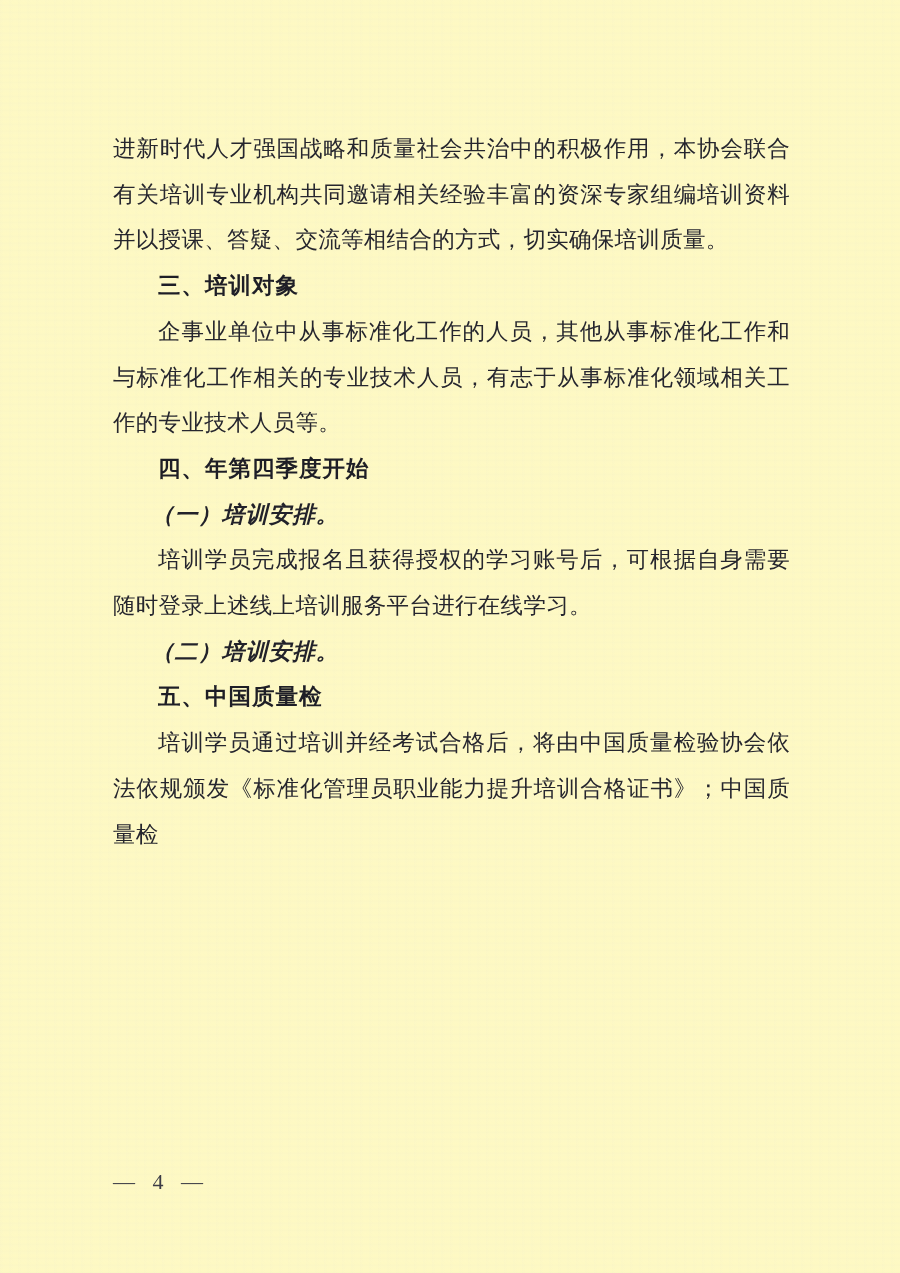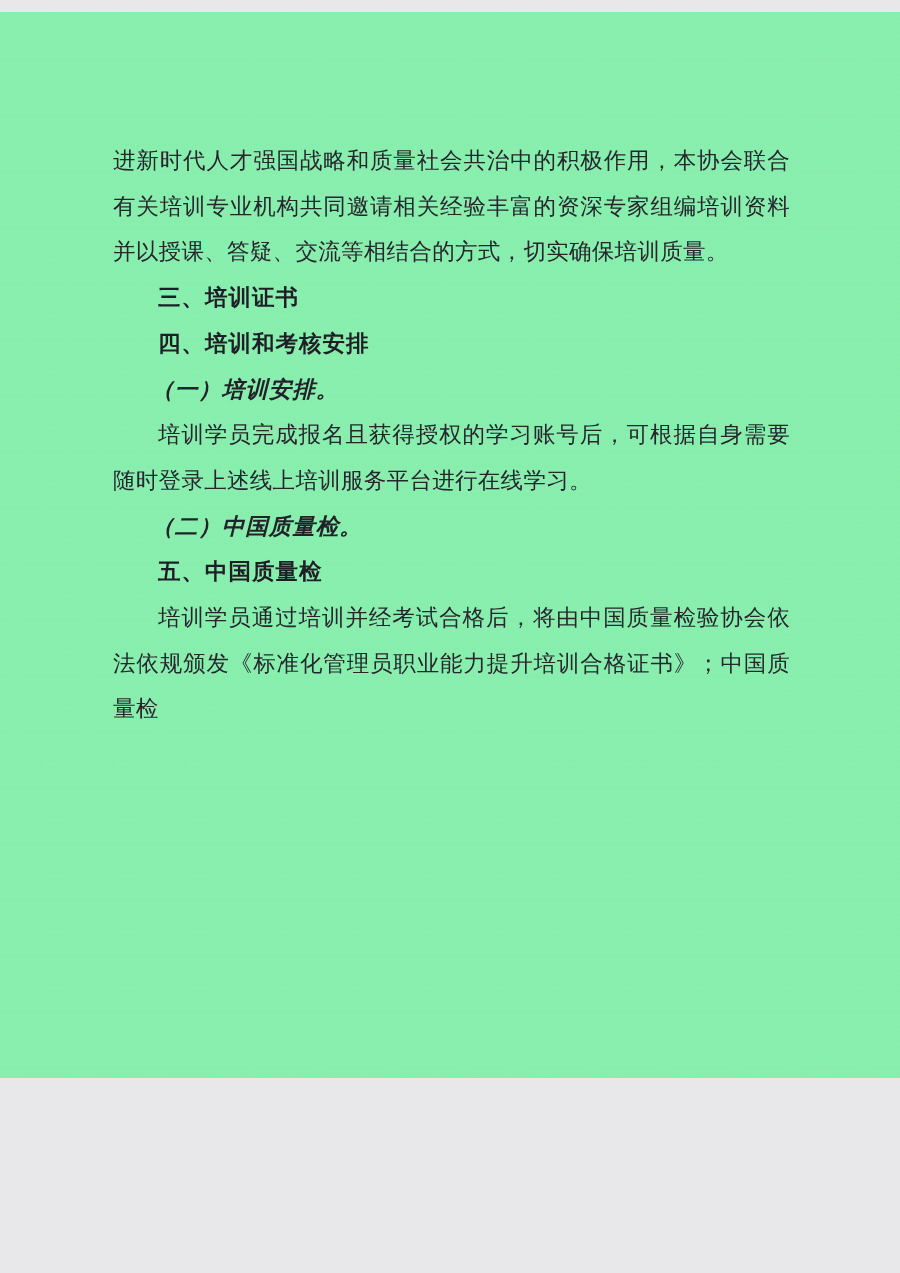--- a/index.html
+++ b/index.html
@@ -3,23 +3,23 @@
 <meta charset="utf-8">
 <style>
   html, body {
     margin: 0;
     padding: 0;
     background: #e8e8ea;
   }
   .page {
     position: relative;
     width: 900px;
-    height: 1066px;
-    margin: 12px auto;
-    background: #86efac;
+    height: 1273px;
+    margin: 0 auto;
+    background: #fef9c3;
     overflow: hidden;
     color: #26262e;
     font-family: "Liberation Serif", "DejaVu Serif", serif;
   }
   
   .page::before {
     content: "";
     position: absolute;
     inset: 0;
     background:
@@ -72,23 +72,24 @@
     letter-spacing: 6px;
     font-family: "Liberation Serif", "DejaVu Serif", serif;
   }
 </style>
 </head>
 <body>
 
 <div class="page">
   <div class="content">
     <p class="body noindent">进新时代人才强国战略和质量社会共治中的积极作用，本协会联合有关培训专业机构共同邀请相关经验丰富的资深专家组编培训资料并以授课、答疑、交流等相结合的方式，切实确保培训质量。</p>
-    <h3 class="sec">三、培训证书</h3>
-    <h3 class="sec">四、培训和考核安排</h3>
+    <h3 class="sec">三、培训对象</h3>
+    <p class="body">企事业单位中从事标准化工作的人员，其他从事标准化工作和与标准化工作相关的专业技术人员，有志于从事标准化领域相关工作的专业技术人员等。</p>
+    <h3 class="sec">四、年第四季度开始</h3>
     <h4 class="subsec">（一）培训安排。</h4>
     <p class="body">培训学员完成报名且获得授权的学习账号后，可根据自身需要随时登录上述线上培训服务平台进行在线学习。</p>
-    <h4 class="subsec">（二）中国质量检。</h4>
+    <h4 class="subsec">（二）培训安排。</h4>
     <h3 class="sec">五、中国质量检</h3>
     <p class="body">培训学员通过培训并经考试合格后，将由中国质量检验协会依法依规颁发《标准化管理员职业能力提升培训合格证书》；中国质量检</p>
   </div>
 
   <div class="footer">— 4 —</div>
 </div>
 
 </body></html>

